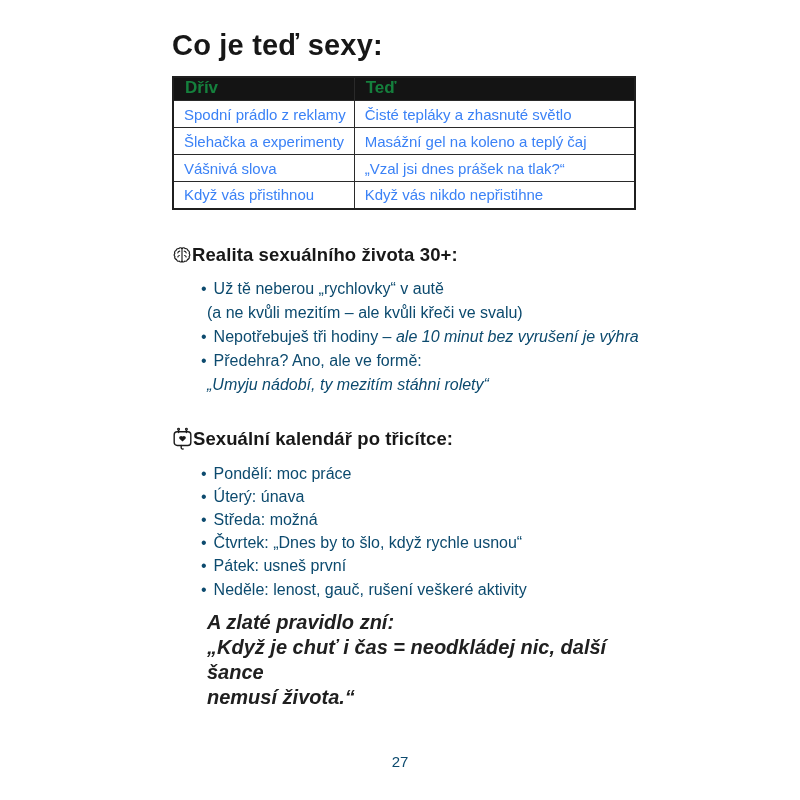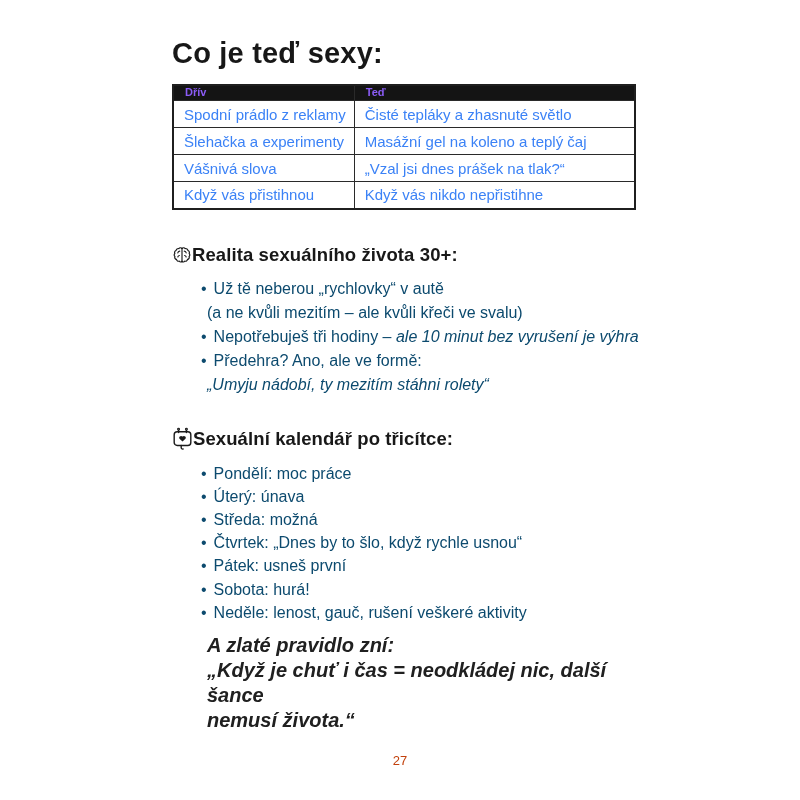--- a/index.html
+++ b/index.html
@@ -9,21 +9,21 @@
     width: 800px;
     height: 800px;
     background: #ffffff;
     font-family: "Liberation Sans", sans-serif;
     color: #1e1e1e;
     overflow: hidden;
   }
   .content {
     position: absolute;
     left: 172px;
-    top: 36px;
+    top: 28px;
     width: 486px;
   }
   h1.title {
     font-size: 29px;
     line-height: 34px;
     font-weight: bold;
     letter-spacing: 0.2px;
     color: #171717;
   }
   table.cmp {
@@ -33,22 +33,22 @@
     border: 2px solid #1f1f1f;
   }
   table.cmp th, table.cmp td {
     border: 1.5px solid #2a2a2a;
     text-align: left;
     white-space: nowrap;
     vertical-align: middle;
   }
   table.cmp th {
     background: #141414;
-    color: #8b5cf6;
-    font-size: 11px;
+    color: #15803d;
+    font-size: 17px;
     font-weight: bold;
     height: 14px;
     padding: 0 10px 2px 11px;
   }
   table.cmp td {
     font-size: 15px;
     color: #3b82f6;
     height: 27px;
     padding: 0 8px 0 10px;
   }
@@ -84,22 +84,22 @@
     font-weight: bold;
     font-style: italic;
     color: #202020;
   }
   .page-number {
     position: absolute;
     left: 0;
     right: 0;
     top: 753px;
     text-align: center;
-    font-size: 13px;
-    color: #c2410c;
+    font-size: 15px;
+    color: #0c4a6e;
   }
 </style>
 </head>
 <body>
 
 <div class="page">
   <div class="content">
 
     <h1 class="title">Co je teď sexy:</h1>
 
@@ -168,21 +168,20 @@
           </svg>
         </span>
         <h2 class="sec-title">Sexuální kalendář po třicítce:</h2>
       </div>
       <div class="bullets" id="bullets-1">
           <div class="b-line"><span class="marker">•</span><span>Pondělí: moc práce</span></div>
           <div class="b-line"><span class="marker">•</span><span>Úterý: únava</span></div>
           <div class="b-line"><span class="marker">•</span><span>Středa: možná</span></div>
           <div class="b-line"><span class="marker">•</span><span>Čtvrtek: „Dnes by to šlo, když rychle usnou“</span></div>
           <div class="b-line"><span class="marker">•</span><span>Pátek: usneš první</span></div>
-          <div class="b-line"><span class="marker">•</span><span>Sobota: hurá!</span></div>
           <div class="b-line"><span class="marker">•</span><span>Neděle: lenost, gauč, rušení veškeré aktivity</span></div>
         </div>
     </section>
 
     <div class="golden" id="golden-rule">
         <div>A zlaté pravidlo zní:</div>
         <div>„Když je chuť i čas = neodkládej nic, další šance</div>
         <div>nemusí života.“</div>
       </div>
   </div>

